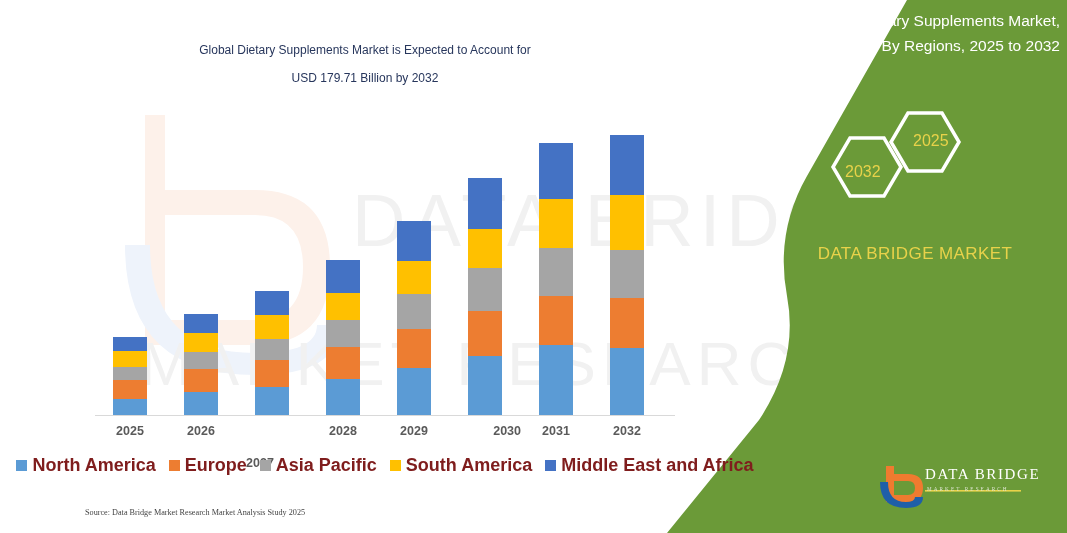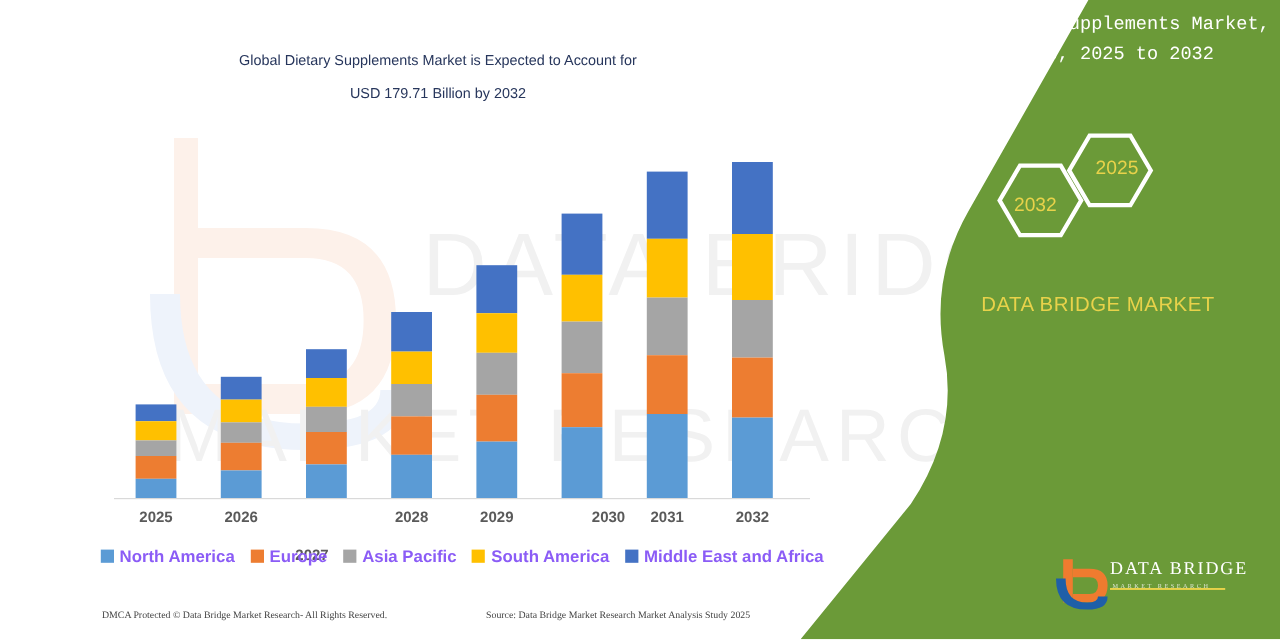--- a/index.html
+++ b/index.html
@@ -106,23 +106,23 @@
     width:580px;
     display:flex;
     justify-content:center;
     align-items:center;
     gap:13px;
     z-index:3;
   }
   .legend-item { display:flex; align-items:center; gap:5px; }
   .legend-swatch { width:11px; height:11px; display:block; flex:0 0 auto; }
   .legend-label {
-    font-size:14px;
+    font-size:18px;
     font-weight:bold;
-    color:#8b5cf6;
+    color:#7f1d1d;
     white-space:nowrap;
     font-family:"Liberation Sans", sans-serif;
   }
 
   
   #footer {
     position:absolute;
     left:85px; top:508px;
     width:600px;
     display:flex;
@@ -133,25 +133,25 @@
     white-space:nowrap;
   }
   #footer-dmca { width:320px; }
   #footer-source { }
 
   
   .gp-content { position:absolute; z-index:5; }
   #panel-title {
     left:740px; top:8px;
     width:320px;
-    text-align:center;
+    text-align:right;
     color:#ffffff;
     font-size:15.5px;
     line-height:25px;
-    font-family:Liberation Mono, monospace;
+    font-family:Liberation Sans, sans-serif;
   }
   #hexgroup { left:820px; top:108px; width:170px; height:110px; }
   .hex-text {
     position:absolute;
     color:#e8d24a;
     font-size:16px;
     font-family:"Liberation Sans", sans-serif;
   }
   #hex-2032-text { left:33px; top:161px; }
   #hex-2025-text { left:97px; top:130px; }
@@ -283,21 +283,20 @@
         <span class="legend-swatch" style="background: rgb(255, 192, 0);"></span>
         <span class="legend-label">South America</span>
       </div>
       <div class="legend-item">
         <span class="legend-swatch" style="background: rgb(68, 114, 196);"></span>
         <span class="legend-label">Middle East and Africa</span>
       </div>
     </div>
 
   <div id="footer">
-    <div id="footer-dmca">DMCA Protected © Data Bridge Market Research- All Rights Reserved.</div>
     <div id="footer-source">Source: Data Bridge Market Research  Market Analysis Study 2025</div>
   </div>
 
   <div id="green-panel">
     <svg viewBox="0 0 400 533" preserveAspectRatio="none">
       <path d="M400 0 L400 533 L0 533 L92 420 Q132 360 120 296 Q108 232 140 176 L240 0 Z" fill="#6b9a38"></path>
     </svg>
   </div>
 
   <div class="gp-content" id="panel-title">

